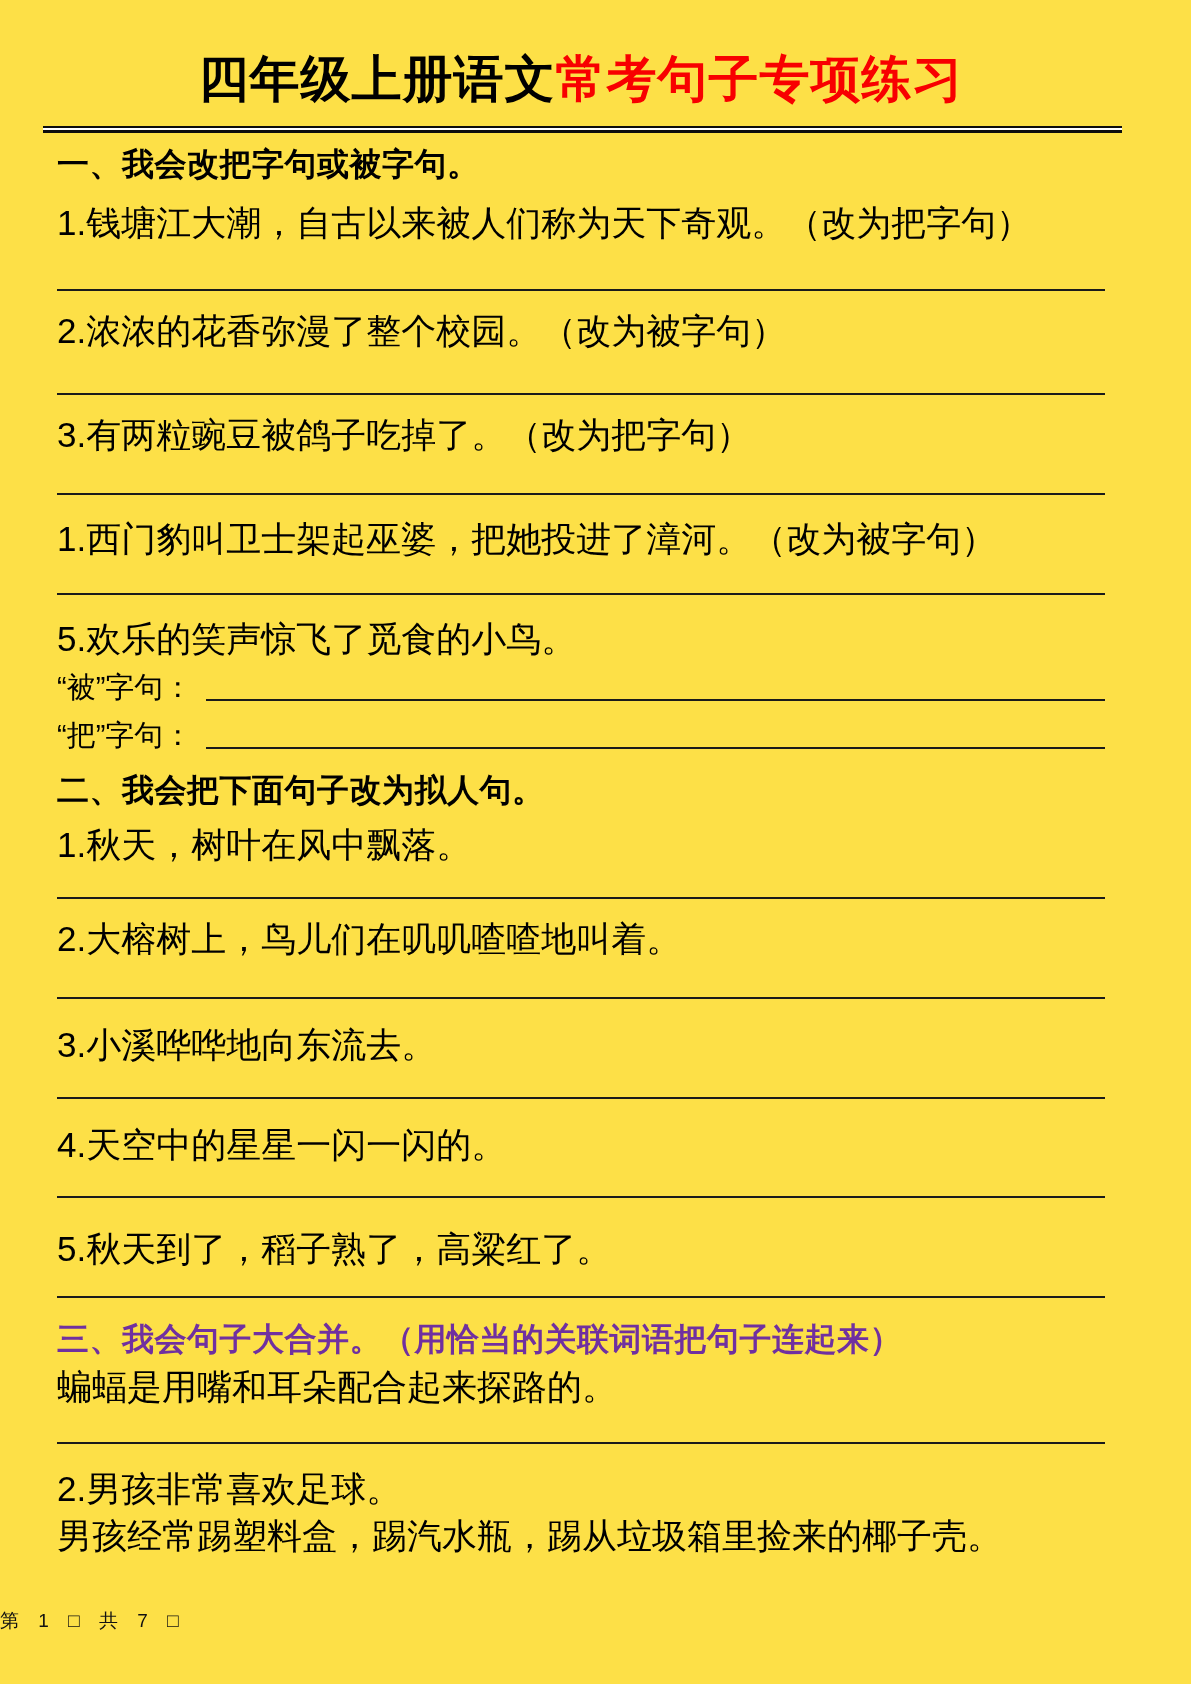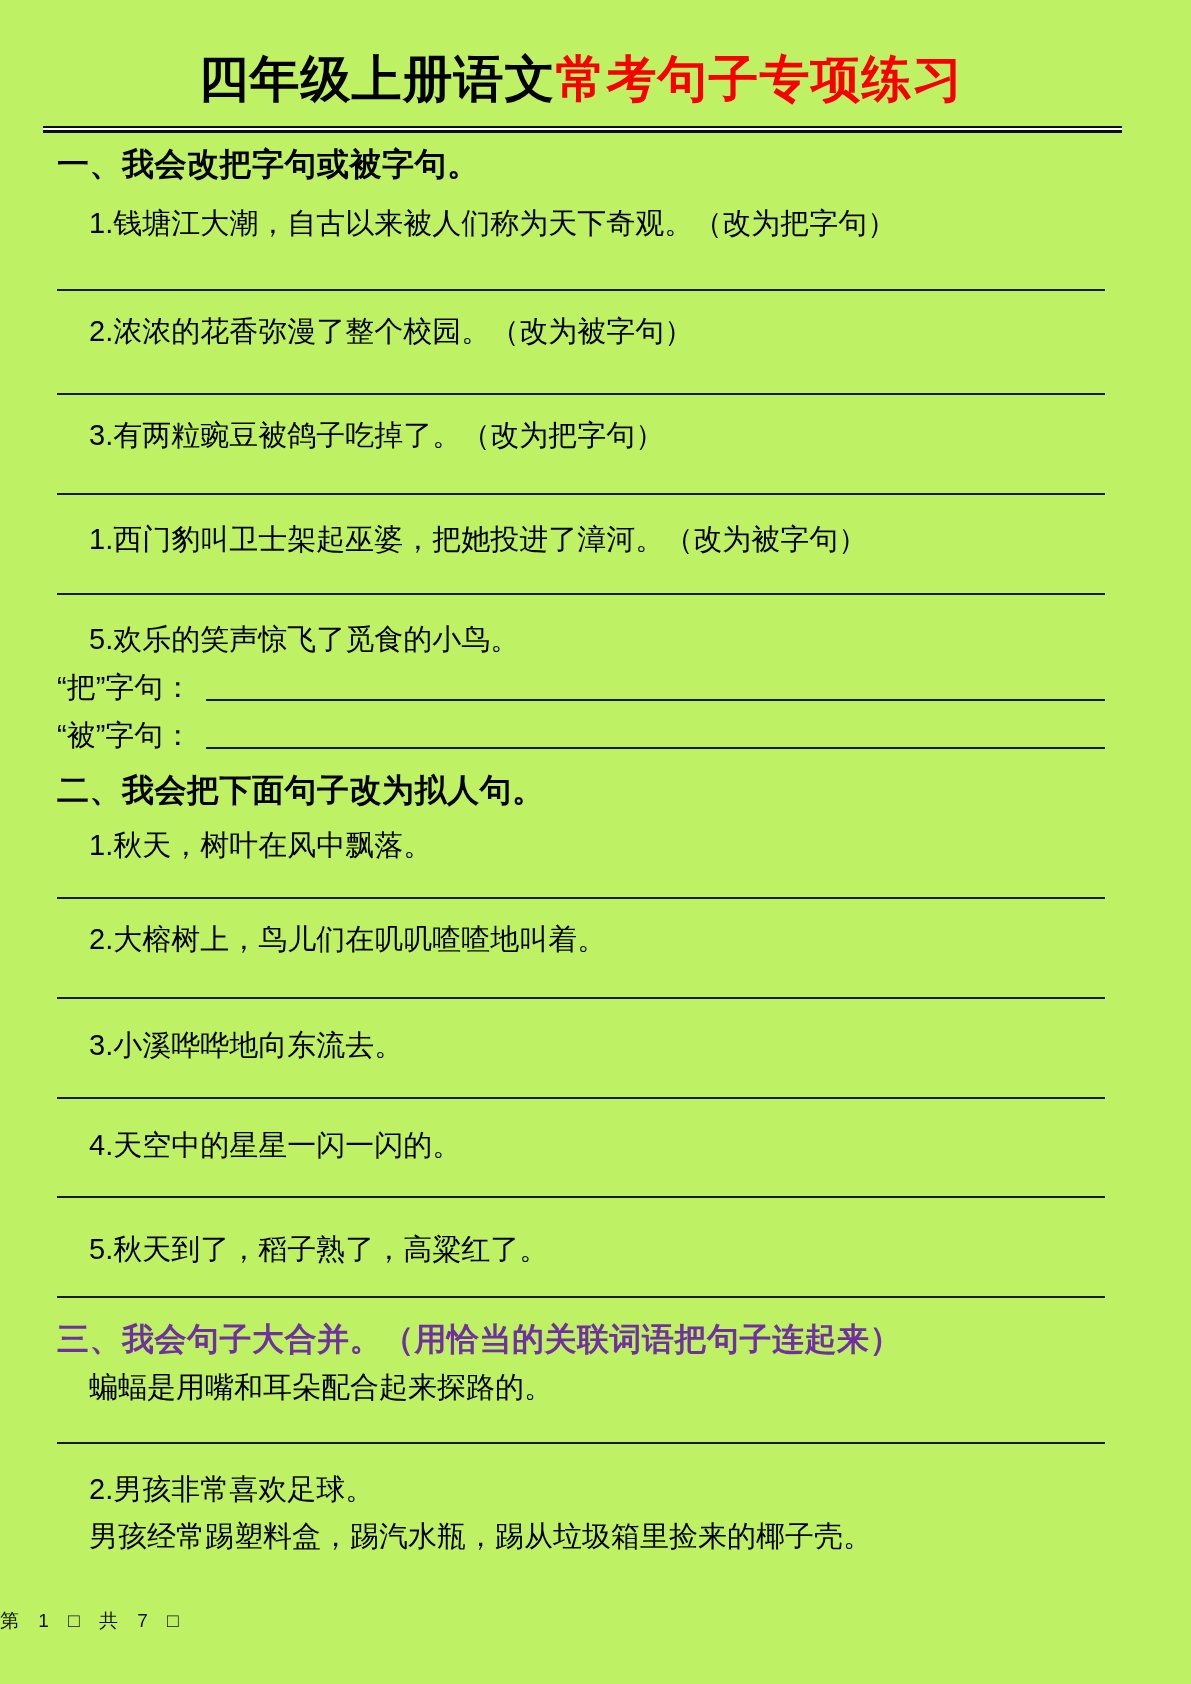--- a/index.html
+++ b/index.html
@@ -6,21 +6,21 @@
   html, body { background: #ffffff; }
   body {
     font-family: "Liberation Sans", "DejaVu Sans", sans-serif;
     color: var(--text, #000);
   }
   .page {
     position: relative;
     width: 1191px;
     height: 1684px;
     margin: 0 auto;
-    background: #bef264;
+    background: #fde047;
     overflow: hidden;
   }
   .content {
     padding: 0 86px 0 57px; 
   }
   .doc-title {
     margin-top: 50px;
     text-align: center;
     font-size: 50px;
     line-height: 1.18;
@@ -38,25 +38,24 @@
   .divider .bar-gap   { height: 2px; background: #ffffff; }
   .divider .bar-thick { height: 3px; background: #0d0d0d; }
   h2.sec {
     font-size: 32px;
     line-height: 46px;
     font-weight: bold;
     letter-spacing: 0.5px;
   }
   h2.sec.purple { color: var(--section_purple, #7030a0); }
   p.q {
-    font-size: 29px;
+    font-size: 35px;
     line-height: 44px;
     font-weight: 400;
     white-space: nowrap;
-    margin-left: 32px;
   }
   .blank {
     border-bottom: 2px solid var(--line, #1a1a1a);
     height: 0;
   }
   .labeled-row {
     display: flex;
     align-items: flex-end;
     font-size: 29px;
     line-height: 44px;
@@ -104,25 +103,25 @@
 
     <p class="q" style="margin-top:18px">3.有两粒豌豆被鸽子吃掉了。（改为把字句）</p>
     <div class="blank" style="margin-top:36px"></div>
 
     <p class="q" style="margin-top:22px">1.西门豹叫卫士架起巫婆，把她投进了漳河。（改为被字句）</p>
     <div class="blank" style="margin-top:32px"></div>
 
     <p class="q" style="margin-top:22px">5.欢乐的笑声惊飞了觅食的小鸟。</p>
 
     <div class="labeled-row" style="margin-top:4px">
-      <span class="lbl">“把”字句：</span>
+      <span class="lbl">“被”字句：</span>
       <span class="fill"></span>
     </div>
     <div class="labeled-row" style="margin-top:4px">
-      <span class="lbl">“被”字句：</span>
+      <span class="lbl">“把”字句：</span>
       <span class="fill"></span>
     </div>
 
     <h2 class="sec" style="margin-top:10px">二、我会把下面句子改为拟人句。</h2>
 
     <p class="q" style="margin-top:10px">1.秋天，树叶在风中飘落。</p>
     <div class="blank" style="margin-top:30px"></div>
 
     <p class="q" style="margin-top:18px">2.大榕树上，鸟儿们在叽叽喳喳地叫着。</p>
     <div class="blank" style="margin-top:36px"></div>

